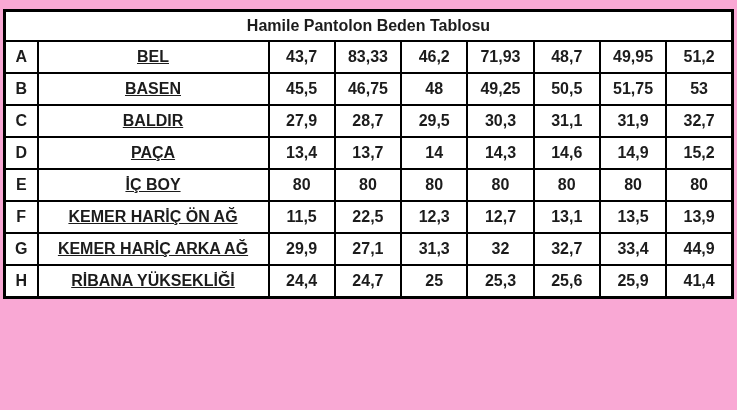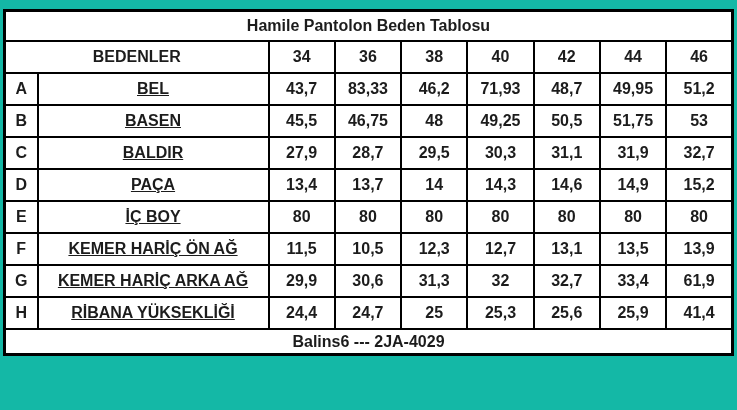--- a/index.html
+++ b/index.html
@@ -4,21 +4,21 @@
 <style>
   html, body {
     margin: 0;
     padding: 0;
     background: #ffffff;
   }
   .page {
     position: relative;
     width: 737px;
     height: 410px;
-    background: #14b8a6;
+    background: #f9a8d4;
     font-family: "Liberation Sans", sans-serif;
     overflow: hidden;
   }
   table.size-table {
     position: absolute;
     left: 3px;
     top: 9px;
     width: 731px;
     border-collapse: collapse;
     table-layout: fixed;
@@ -57,30 +57,20 @@
         <col>
         <col>
         <col>
         <col>
         <col>
         <col>
     </colgroup>
     <tbody>
       <tr class="title-row">
         <td colspan="9">Hamile Pantolon Beden Tablosu</td>
-      </tr>
-      <tr class="header-row">
-        <td colspan="2">BEDENLER</td>
-        <td>34</td>
-        <td>36</td>
-        <td>38</td>
-        <td>40</td>
-        <td>42</td>
-        <td>44</td>
-        <td>46</td>
       </tr>
 
       <tr class="data-row">
         <td class="letter-cell">A</td>
         <td class="name-cell">BEL</td>
         <td>43,7</td>
         <td>83,33</td>
         <td>46,2</td>
         <td>71,93</td>
         <td>48,7</td>
@@ -133,50 +123,47 @@
         <td>80</td>
         <td>80</td>
         <td>80</td>
         <td>80</td>
       </tr>
 
       <tr class="data-row">
         <td class="letter-cell">F</td>
         <td class="name-cell">KEMER HARİÇ ÖN AĞ</td>
         <td>11,5</td>
-        <td>10,5</td>
+        <td>22,5</td>
         <td>12,3</td>
         <td>12,7</td>
         <td>13,1</td>
         <td>13,5</td>
         <td>13,9</td>
       </tr>
 
       <tr class="data-row">
         <td class="letter-cell">G</td>
         <td class="name-cell">KEMER HARİÇ ARKA AĞ</td>
         <td>29,9</td>
-        <td>30,6</td>
+        <td>27,1</td>
         <td>31,3</td>
         <td>32</td>
         <td>32,7</td>
         <td>33,4</td>
-        <td>61,9</td>
+        <td>44,9</td>
       </tr>
 
       <tr class="data-row">
         <td class="letter-cell">H</td>
         <td class="name-cell">RİBANA YÜKSEKLİĞİ</td>
         <td>24,4</td>
         <td>24,7</td>
         <td>25</td>
         <td>25,3</td>
         <td>25,6</td>
         <td>25,9</td>
         <td>41,4</td>
       </tr>
 
-      <tr class="code-row">
-        <td colspan="9">Balins6 --- 2JA-4029</td>
-      </tr>
     </tbody>
   </table>
 </div>
 
 </body></html>

